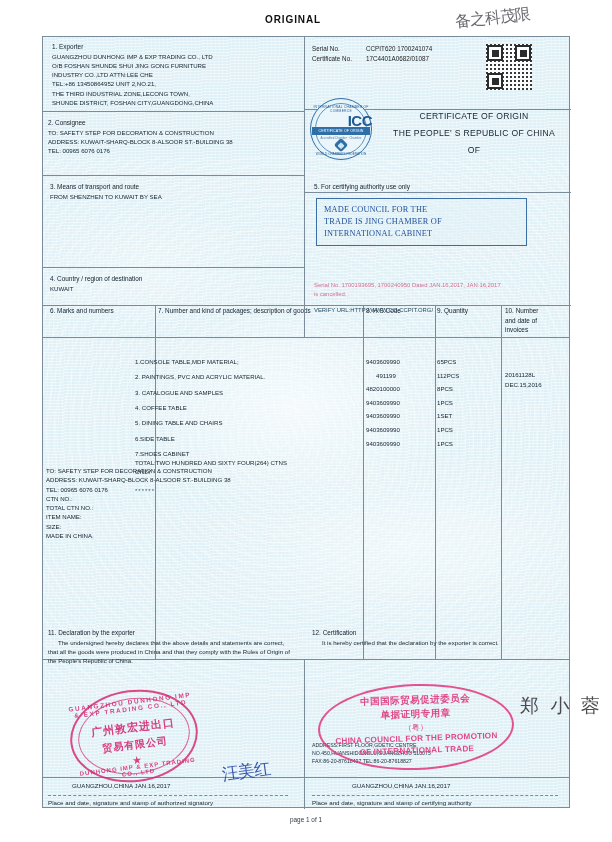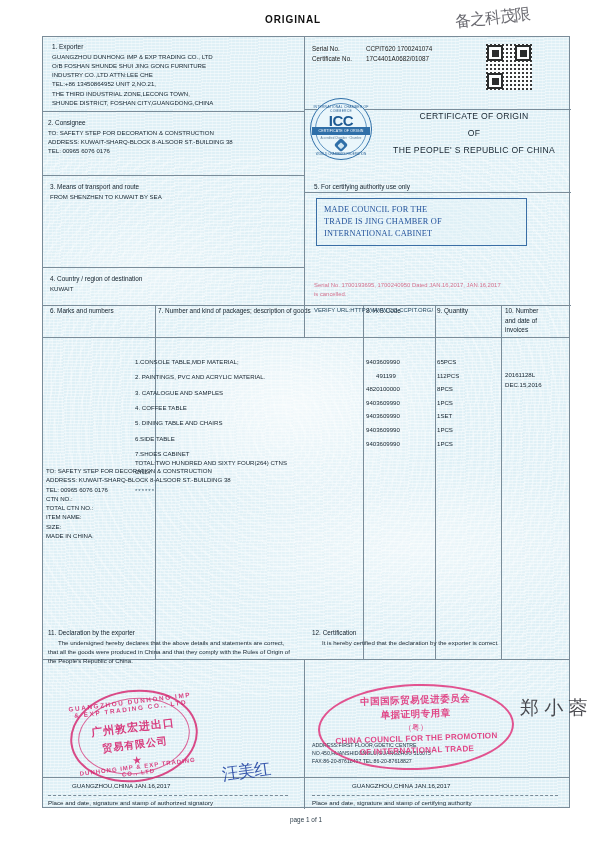--- a/index.html
+++ b/index.html
@@ -47,21 +47,21 @@
   .qr i{position:absolute;width:12px;height:12px;border:2.5px solid #111;background:#fff;}
   .qr i::after{content:"";position:absolute;inset:2.5px;background:#111;}
   .qr i.a{left:1px;top:1px;} .qr i.b{right:1px;top:1px;} .qr i.c{left:1px;bottom:1px;}
 
   
   .icc{position:absolute;left:310px;top:98px;width:62px;height:62px;z-index:5;}
   .icc .ring{position:absolute;inset:0;border-radius:50%;border:1.6px solid #2f6fa8;
       background:radial-gradient(circle at 50% 50%, #eaf6fb 60%, #cfe6f2 100%);}
   .icc .ring2{position:absolute;inset:5px;border-radius:50%;border:.8px solid #5d93c0;}
   .icc .txtA{position:absolute;left:0;right:0;top:7px;text-align:center;font-size:3.4px;color:#2b6396;letter-spacing:.2px;}
-  .icc .big{position:absolute;left:0;right:0;top:14px;text-align:center;font-size:15px;font-weight:bold;color:#1d5a93;letter-spacing:-.5px;}
+  .icc .big{position:absolute;left:0;right:0;top:14px;text-align:right;font-size:15px;font-weight:bold;color:#1d5a93;letter-spacing:-.5px;}
   .icc .band{position:absolute;left:2px;right:2px;top:29px;height:8px;background:#2f6fa8;color:#fff;
       font-size:3.6px;display:flex;align-items:center;justify-content:center;letter-spacing:.1px;}
   .icc .sub{position:absolute;left:0;right:0;top:38px;text-align:center;font-size:2.9px;color:#5b7f9c;}
   .icc .mark{position:absolute;left:50%;top:42px;transform:translateX(-50%) rotate(45deg);
       width:10px;height:10px;background:#2f6fa8;border-radius:2px;}
   .icc .mark::after{content:"";position:absolute;left:2.5px;top:2.5px;width:5px;height:5px;background:#cfe6f2;border-radius:1px;}
   .icc .txtB{position:absolute;left:0;right:0;bottom:4px;text-align:center;font-size:3.1px;color:#2b6396;}
 
   .co-title{position:absolute;left:380px;top:108px;width:188px;text-align:center;z-index:5;}
   .co-title div{font-size:8.6px;color:#16242f;line-height:2.0;letter-spacing:.3px;}
@@ -118,21 +118,21 @@
   .stamp-oval .l4{position:absolute;left:0;width:100%;top:50px;text-align:center;font-size:8.2px;
      font-weight:bold;color:#e0367c;opacity:.9;letter-spacing:.2px;}
   .stamp-oval .l5{position:absolute;left:0;width:100%;top:62px;text-align:center;font-size:8.2px;
      font-weight:bold;color:#e0367c;opacity:.9;letter-spacing:.2px;}
 
   .ccpit-addr{position:absolute;left:312px;top:742px;z-index:6;font-size:5.2px;color:#1b2e3d;line-height:1.5;white-space:pre-line;}
 
   .sig-blue{position:absolute;left:222px;top:760px;z-index:8;font-size:17px;color:#1b3fa0;
      font-family:"DejaVu Sans",sans-serif;transform:rotate(-8deg);opacity:.85;letter-spacing:-1px;}
   .sig-hand{position:absolute;left:520px;top:694px;z-index:8;font-size:19px;color:#2d2d33;
-     font-family:Liberation Sans, sans-serif;line-height:1.45;opacity:.85;}
+     font-family:Liberation Mono, monospace;line-height:1.45;opacity:.85;}
 
   .pagefoot{position:absolute;left:0;width:612px;top:816px;text-align:center;font-size:6.4px;color:#2b3b47;}
 </style>
 </head>
 <body>
 
 <div class="page">
 
   <div class="top-title">ORIGINAL</div>
   <div class="hand-top">备之科茂限</div>
@@ -200,22 +200,22 @@
     <div class="txtA">INTERNATIONAL CHAMBER OF COMMERCE</div>
     <div class="big">ICC</div>
     <div class="band">CERTIFICATE OF ORIGIN</div>
     <div class="sub">Accredited Chamber  ·  Chambre</div>
     <div class="mark"></div>
     <div class="txtB">WORLD CHAMBERS FEDERATION</div>
   </div>
 
   <div class="co-title">
     <div>CERTIFICATE OF ORIGIN</div>
+    <div>THE PEOPLE' S REPUBLIC OF CHINA</div>
     <div>OF</div>
-    <div>THE PEOPLE' S REPUBLIC OF CHINA</div>
   </div>
 
   <div class="lay lbl" style="left:314px;top:182px;">5. For certifying authority use only</div>
   <div class="authbox">
     <div>MADE COUNCIL FOR THE</div>
     <div>TRADE IS JING CHAMBER OF</div>
     <div>INTERNATIONAL CABINET</div>
   </div>
   <div class="cancel" style="white-space:pre-line;">Serial No. 1700193695, 1700240950  Dated JAN.16,2017, JAN.16,2017
 is cancelled.</div>

